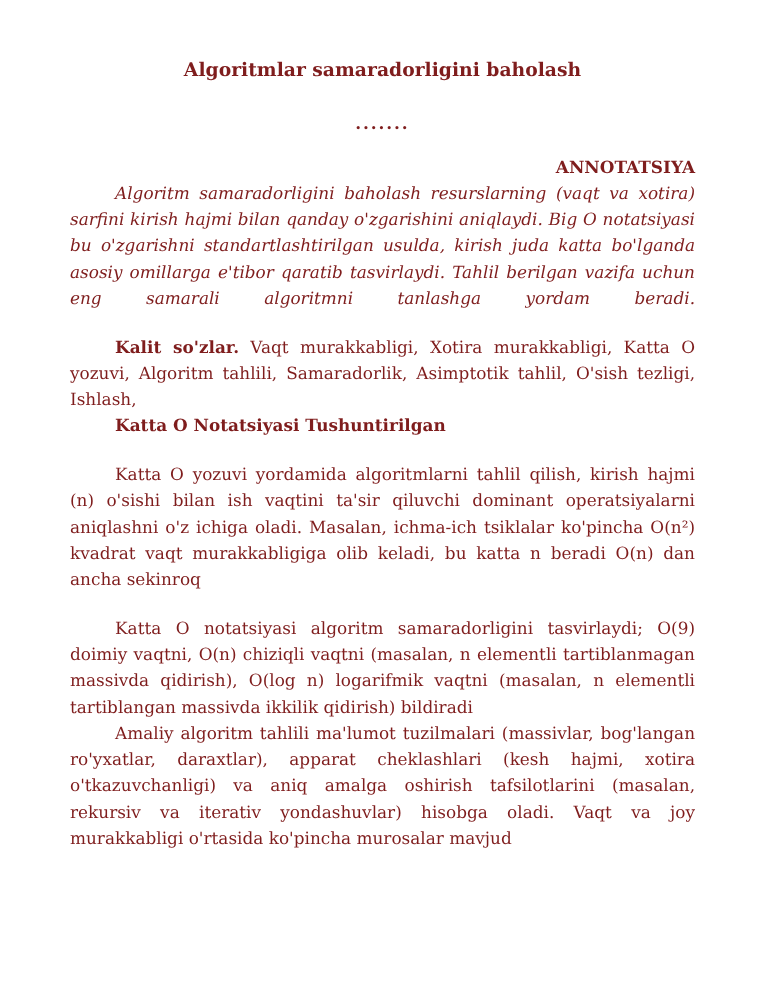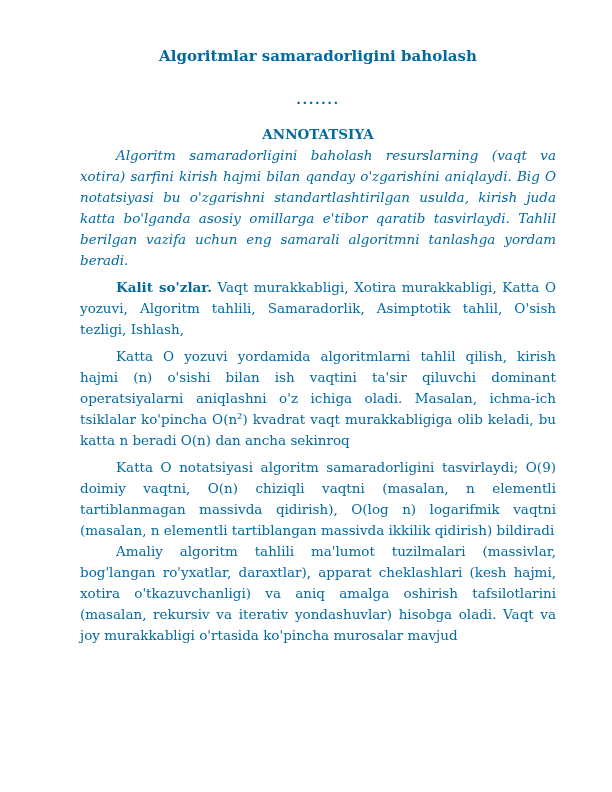--- a/index.html
+++ b/index.html
@@ -5,59 +5,59 @@
   html, body {
     margin: 0;
     padding: 0;
     background: #ffffff;
   }
   .page {
     position: relative;
     width: 612px;
     height: 792px;
     background: #ffffff;
-    color: #0369a1;
+    color: #7f1d1d;
     font-family: "DejaVu Serif", serif;
     font-size: 13.5px;
     line-height: 21px;
     box-sizing: border-box;
-    padding: 46px 56px 0 80px;
+    padding: 46px 56px 0 56px;
     overflow: hidden;
   }
   .title {
     margin: 0;
     font-size: 15px;
     font-weight: bold;
     text-align: center;
     line-height: 21px;
   }
   .dots {
     margin: 22px 0 0 0;
     font-weight: bold;
     text-align: center;
     letter-spacing: 1.5px;
     line-height: 21px;
   }
   .annotation-heading {
     margin: 14px 0 0 0;
     font-size: 13.5px;
     font-weight: bold;
-    text-align: center;
+    text-align: right;
     line-height: 21px;
   }
   .para {
     margin: 0;
     text-align: justify;
     text-indent: 36px;
   }
   .justify-last {
     text-align-last: justify;
     font-style: italic;
   }
-  .mt6  { margin-top: 6px; }
+  .mt6  { margin-top: 18px; }
   .mt16 { margin-top: 16px; }
   .mt28 { margin-top: 28px; }
   .section-heading {
     margin: 0;
     font-size: 13.5px;
     font-weight: bold;
     text-indent: 36px;
     line-height: 21px;
   }
   .kw-label { font-weight: bold; }
@@ -70,20 +70,21 @@
   <h1 class="title">Algoritmlar samaradorligini baholash</h1>
 
   <p class="dots">.......</p>
 
   <h2 class="annotation-heading">ANNOTATSIYA</h2>
 
   <p class="para justify-last">Algoritm samaradorligini baholash resurslarning (vaqt va xotira) sarfini kirish hajmi bilan qanday o'zgarishini aniqlaydi. Big O notatsiyasi bu o'zgarishni standartlashtirilgan usulda, kirish juda katta bo'lganda asosiy omillarga e'tibor qaratib tasvirlaydi. Tahlil berilgan vazifa uchun eng samarali algoritmni tanlashga yordam beradi.</p>
 
   <p class="para mt6"><span class="kw-label">Kalit so'zlar.</span><span> Vaqt murakkabligi, Xotira murakkabligi, Katta O yozuvi, Algoritm tahlili, Samaradorlik, Asimptotik tahlil, O'sish tezligi, Ishlash,</span></p>
 
+  <h3 class="section-heading mt28">Katta O Notatsiyasi Tushuntirilgan</h3>
 
 
   <p class="para mt6">Katta O yozuvi yordamida algoritmlarni tahlil qilish, kirish hajmi (n) o'sishi bilan ish vaqtini ta'sir qiluvchi dominant operatsiyalarni aniqlashni o'z ichiga oladi. Masalan, ichma-ich tsiklalar ko'pincha O(n²) kvadrat vaqt murakkabligiga olib keladi, bu katta n beradi O(n) dan ancha sekinroq</p>
 
   <p class="para mt6">Katta O notatsiyasi algoritm samaradorligini tasvirlaydi; O(9) doimiy vaqtni, O(n) chiziqli vaqtni (masalan, n elementli tartiblanmagan massivda qidirish), O(log n) logarifmik vaqtni (masalan, n elementli tartiblangan massivda ikkilik qidirish) bildiradi</p>
 
 
   <p class="para">Amaliy algoritm tahlili ma'lumot tuzilmalari (massivlar, bog'langan ro'yxatlar, daraxtlar), apparat cheklashlari (kesh hajmi, xotira o'tkazuvchanligi) va aniq amalga oshirish tafsilotlarini (masalan, rekursiv va iterativ yondashuvlar) hisobga oladi. Vaqt va joy murakkabligi o'rtasida ko'pincha murosalar mavjud</p>
 
 </div>

